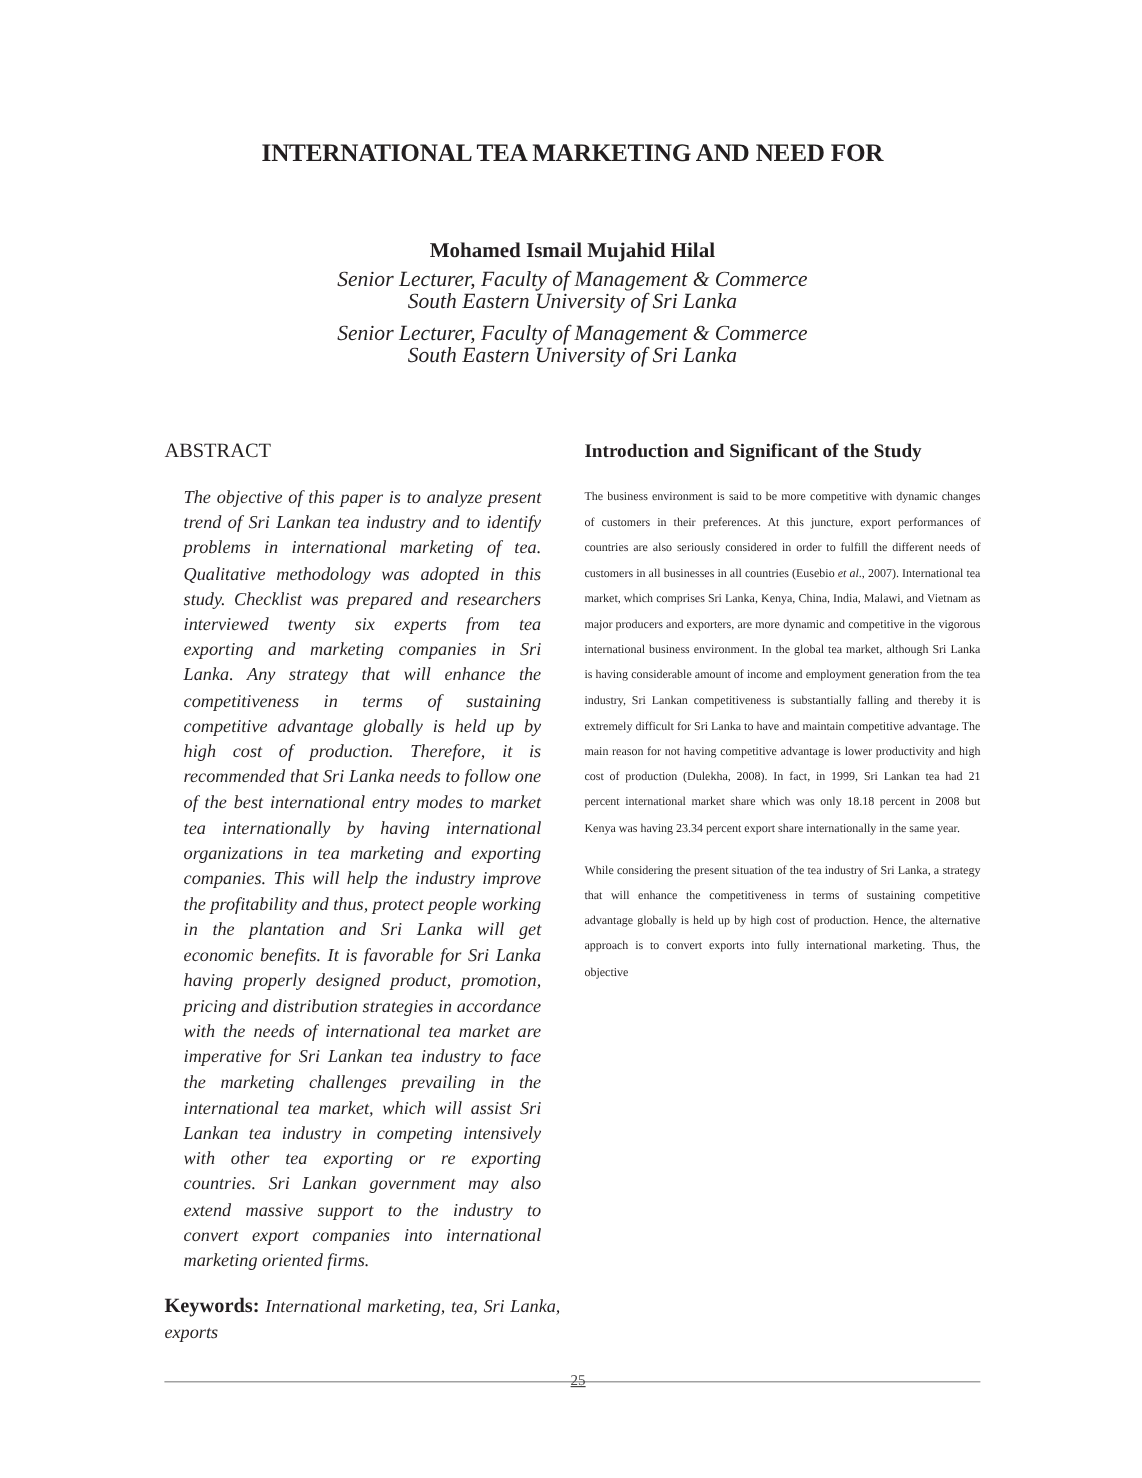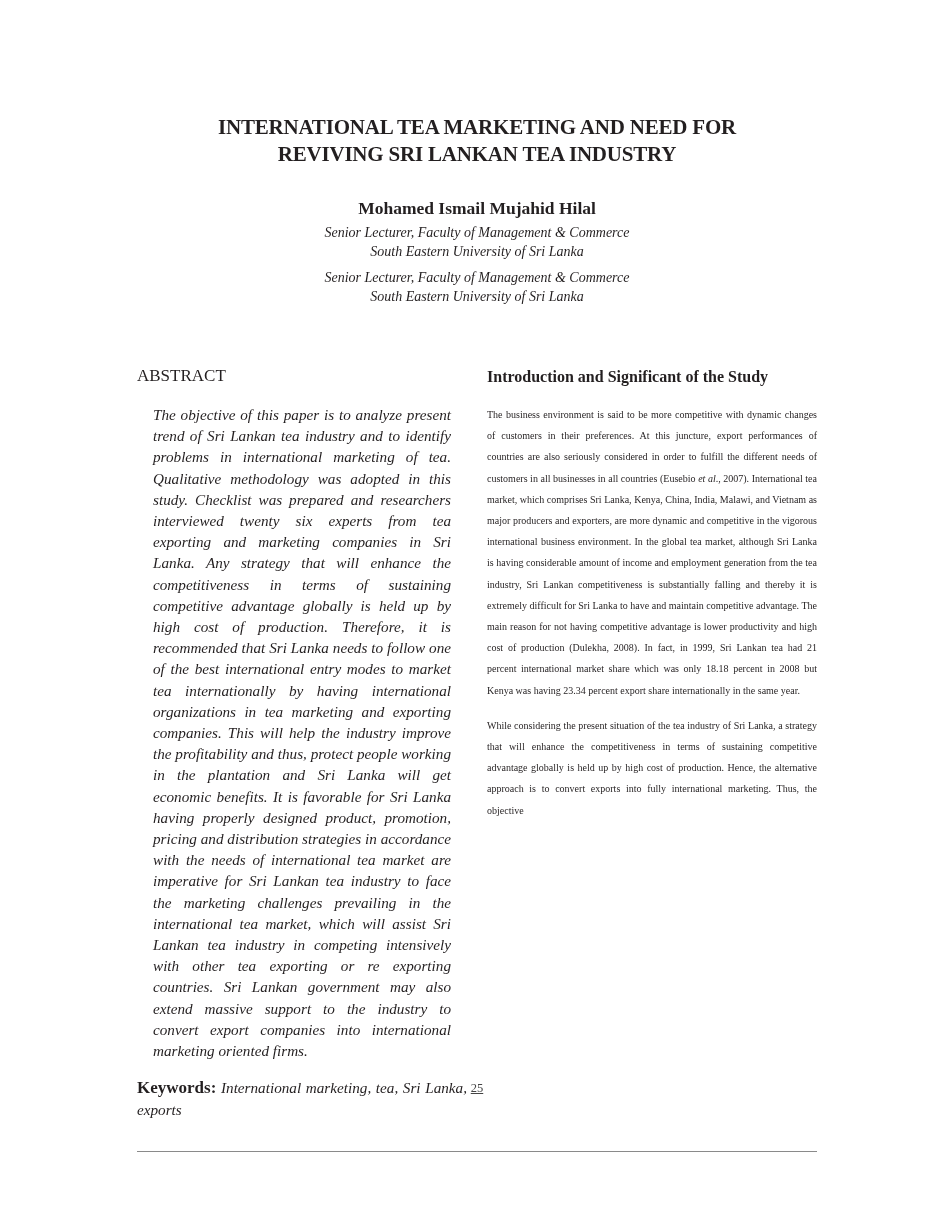--- a/index.html
+++ b/index.html
@@ -3,45 +3,44 @@
 <meta charset="utf-8">
 <style>
   html, body { margin: 0; padding: 0; background: #ffffff; }
   body { width: 952px; height: 1232px; position: relative; overflow: hidden;
          font-family: "Liberation Serif", "DejaVu Serif", serif; color: #231f20; }
   .page { position: absolute; left: 0; top: 0; width: 876px; height: 1232px; }
   .title { position: absolute; left: 137px; width: 680px; top: 114px; text-align: center;
            font-weight: bold; font-size: 21px; line-height: 27px; letter-spacing: -0.2px; }
   .author-block { position: absolute; left: 137px; width: 680px; text-align: center; }
   .author-name { font-weight: bold; font-size: 17.5px; line-height: 22px; margin-bottom: 4px; margin-top: 13px; }
-  .affil { font-style: italic; font-size: 14px; line-height: 19px; }
+  .affil { font-style: italic; font-size: 18px; line-height: 19px; }
   .col { position: absolute; top: 364px; width: 330px; }
   .col-left { left: 137px; }
   .col-right { left: 487px; }
   .h-abstract { font-weight: normal; font-size: 17px; line-height: 24px; margin: 0 0 15px 0; }
   .h-intro { font-weight: bold; font-size: 16px; line-height: 26px; margin: 0 0 14px 0;
              text-align: justify; text-align-last: left; }
   .abstract-body { font-style: italic; font-size: 15.2px; line-height: 21.2px; text-align: justify; margin: 16px; }
   .keywords { font-size: 15.2px; line-height: 21.2px; margin-top: 14px; text-align: justify; }
   .kw-label { font-weight: bold; font-style: normal; font-size: 17px; margin-top: 28px; }
   .kw-text { font-style: italic; }
   .body-p { font-size: 10px; line-height: 21.2px; text-align: justify; margin: 0 0 14px 0; }
   .footer-line { position: absolute; left: 137px; width: 680px; top: 1151px; height: 0;
                  border-top: 1.5px solid #8a8a8a; }
-  .page-num { position: absolute; left: 466px; top: 1081px; font-size: 12.5px; color: #444;
-              background: transparent; width: 22px; text-align: center; text-decoration: underline; }
+  .page-num { position: absolute; left: 466px; top: 1143px; font-size: 12.5px; color: #444;
+              background: transparent; width: 22px; text-align: right; text-decoration: underline; }
 </style>
 </head>
 <body>
 
 <div class="page">
 
   <div class="title">
     <div>INTERNATIONAL TEA MARKETING AND NEED FOR</div>
-    <div>REVIVING SRI LANKAN TEA INDUSTRY</div>
   </div>
 
   <div class="author-block" style="top:184px;">
     <div class="author-name">Mohamed Ismail Mujahid Hilal</div>
     <div class="affil">Senior Lecturer, Faculty of Management &amp; Commerce</div>
     <div class="affil">South Eastern University of Sri Lanka</div>
   </div>
 
   <div class="author-block" style="top:268px;">
     <div class="affil">Senior Lecturer, Faculty of Management &amp; Commerce</div>

